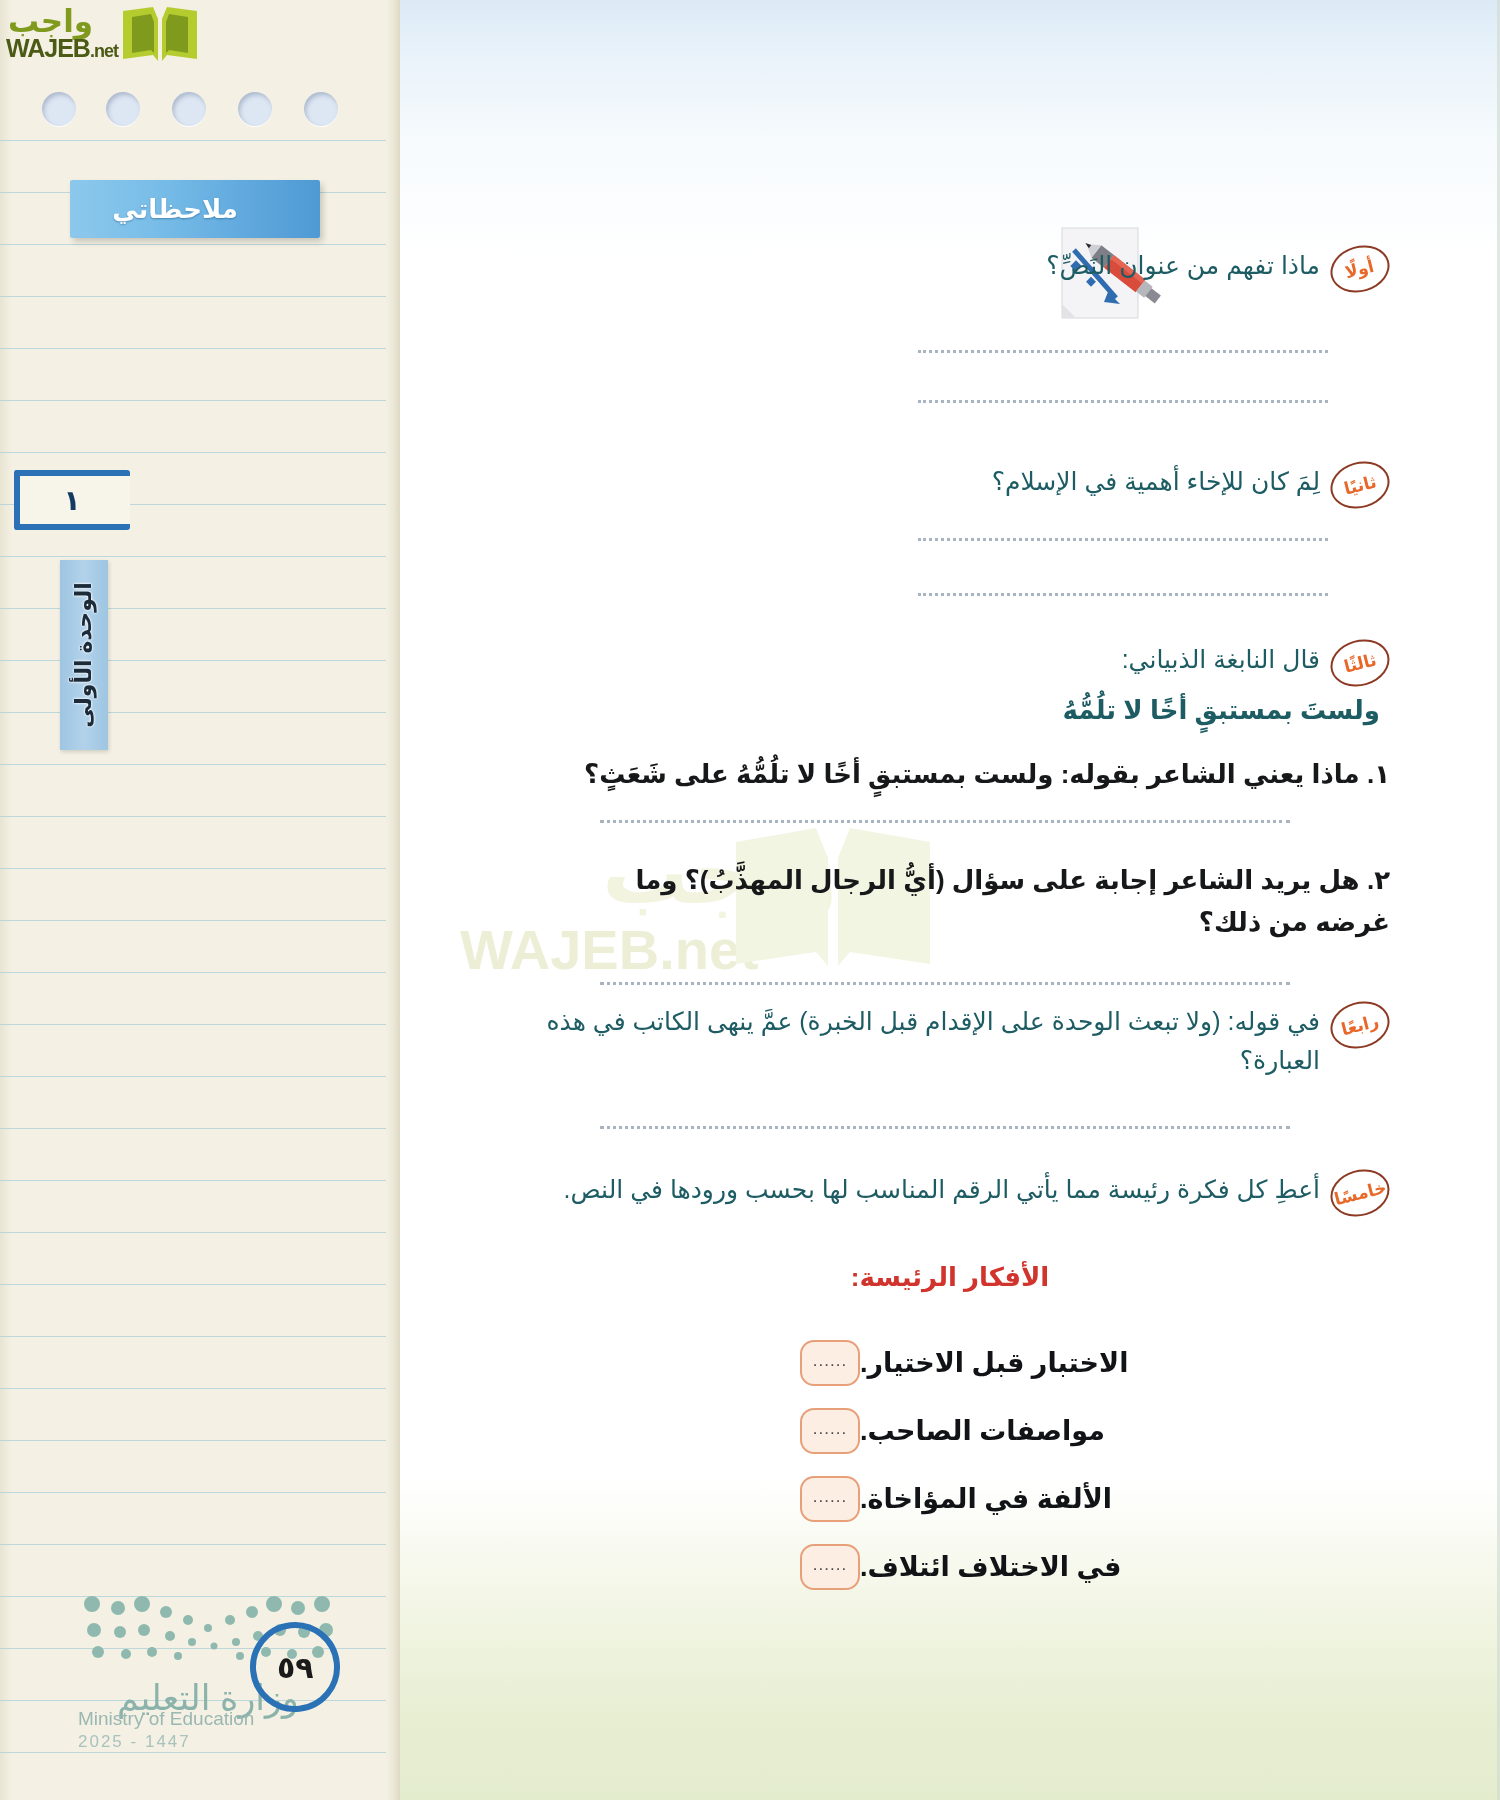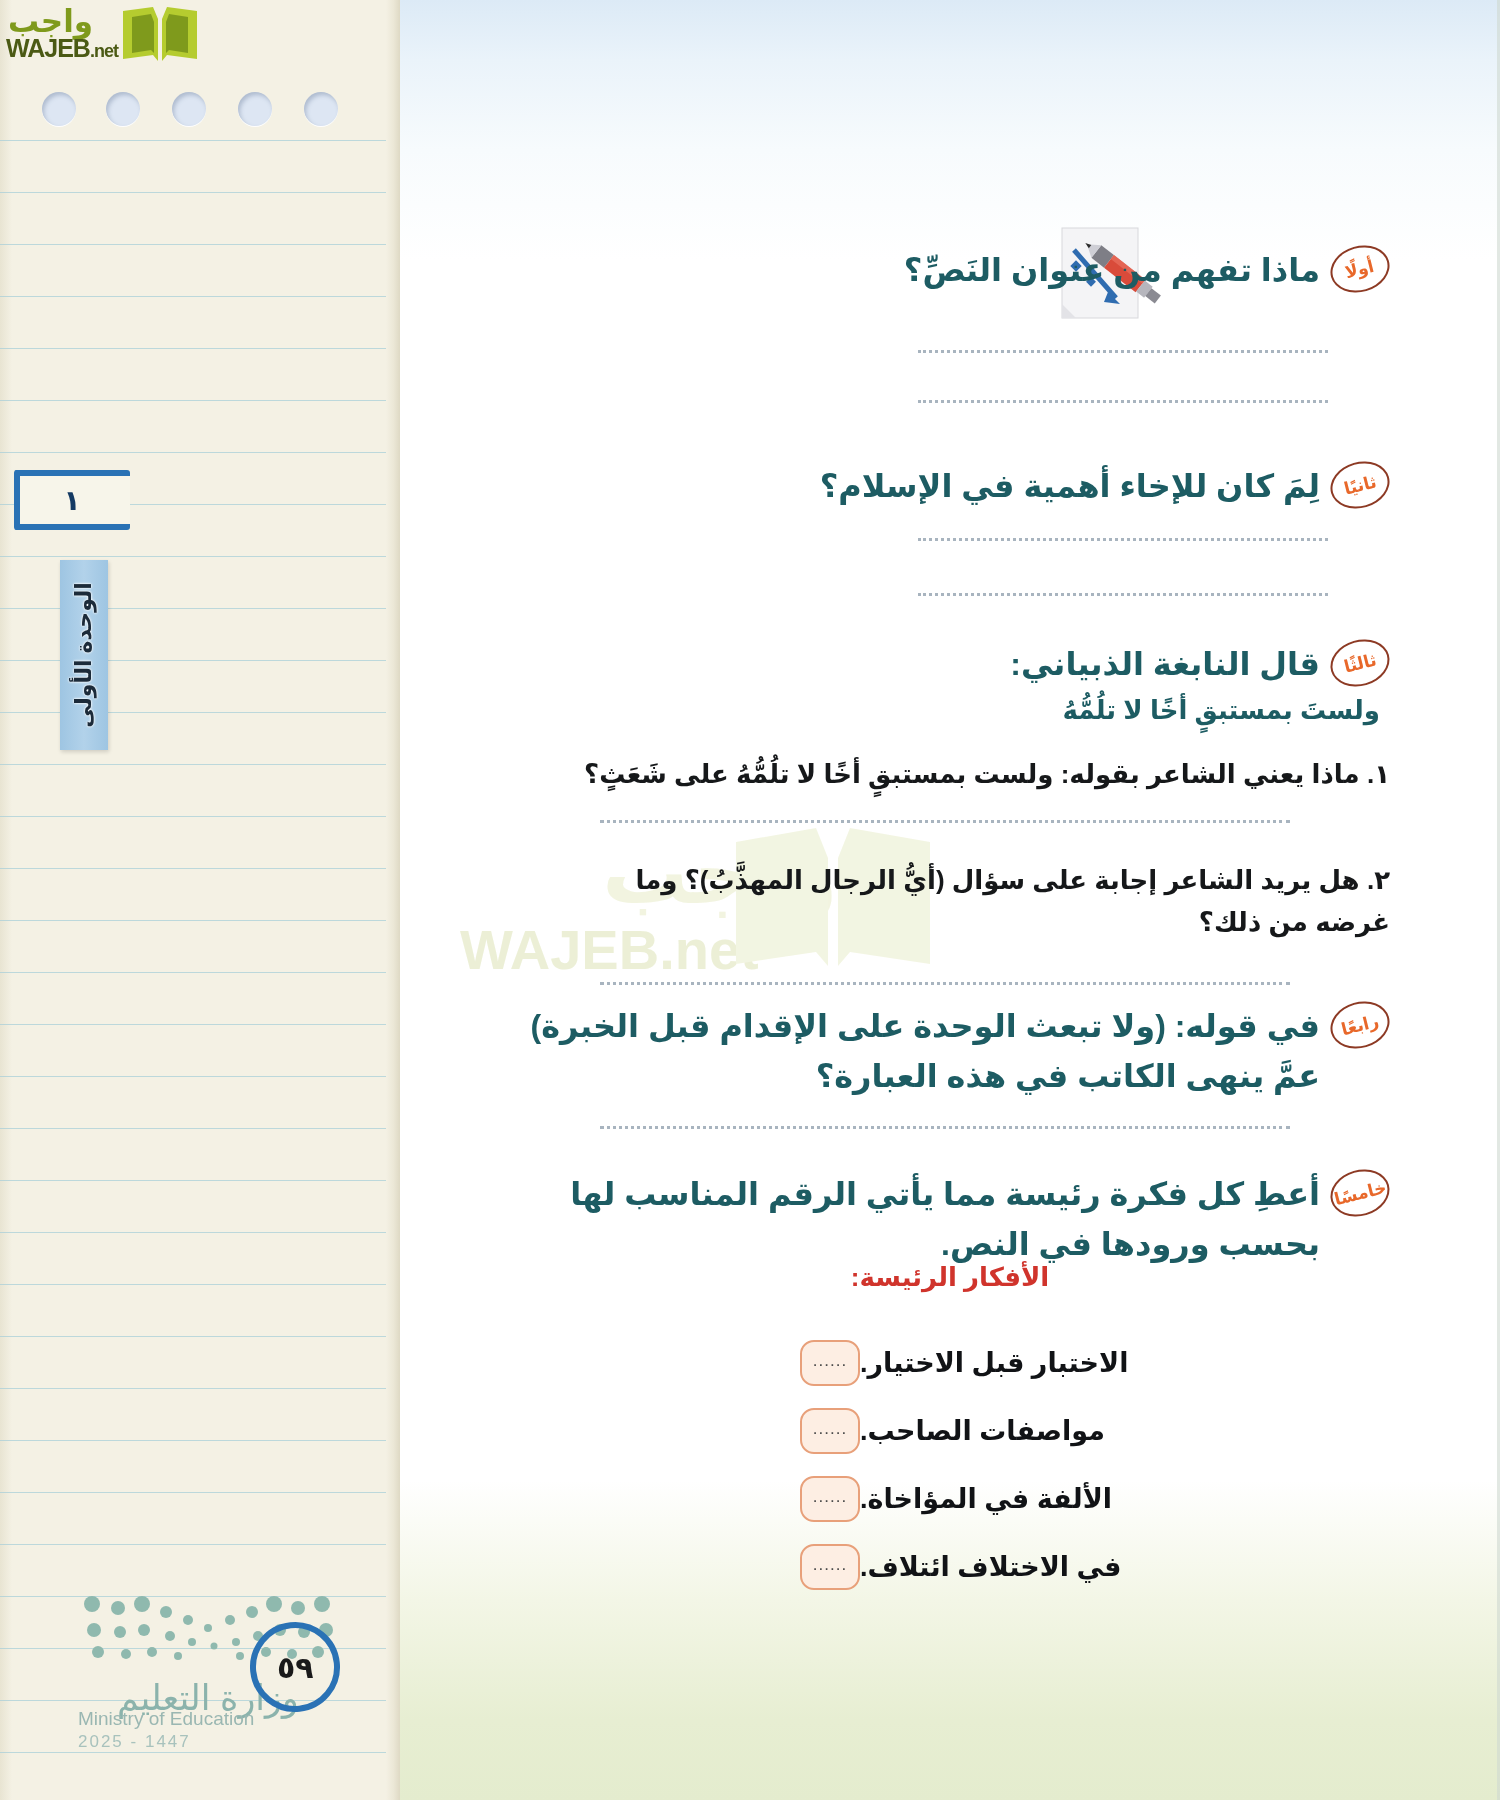--- a/index.html
+++ b/index.html
@@ -330,22 +330,22 @@
   }
   .ordinal-marker .ord-text {
     position: relative;
     font-size: 17px;
     font-weight: bold;
     color: #e8682a;
     transform: rotate(-14deg);
     white-space: nowrap;
   }
   .q-text {
-    font-size: 32px;
-    font-weight: bold;
+    font-size: 25px;
+    font-weight: normal;
     color: #1d5c63;
     line-height: 1.55;
     direction: rtl;
   }
 
   .dotted-line {
     position: absolute;
     height: 0;
     border-top: 3px dotted #9aa8b4;
     opacity: .85;
@@ -489,20 +489,23 @@
     </div>
 
     <div id="punch-holes">
         <div class="punch-hole" style="left: 42px; top: 92px;"></div>
         <div class="punch-hole" style="left: 106px; top: 92px;"></div>
         <div class="punch-hole" style="left: 172px; top: 92px;"></div>
         <div class="punch-hole" style="left: 238px; top: 92px;"></div>
         <div class="punch-hole" style="left: 304px; top: 92px;"></div>
       </div>
 
+    <div id="notes-tab">
+      <span id="notes-tab-label">ملاحظاتي</span>
+    </div>
 
     <div id="unit-number-box">
       <div class="frame"></div>
       <div id="unit-number-value">١</div>
     </div>
 
     <div id="unit-label-strip">
       <div id="unit-label-text">الوحدة الأولى</div>
     </div>
 

